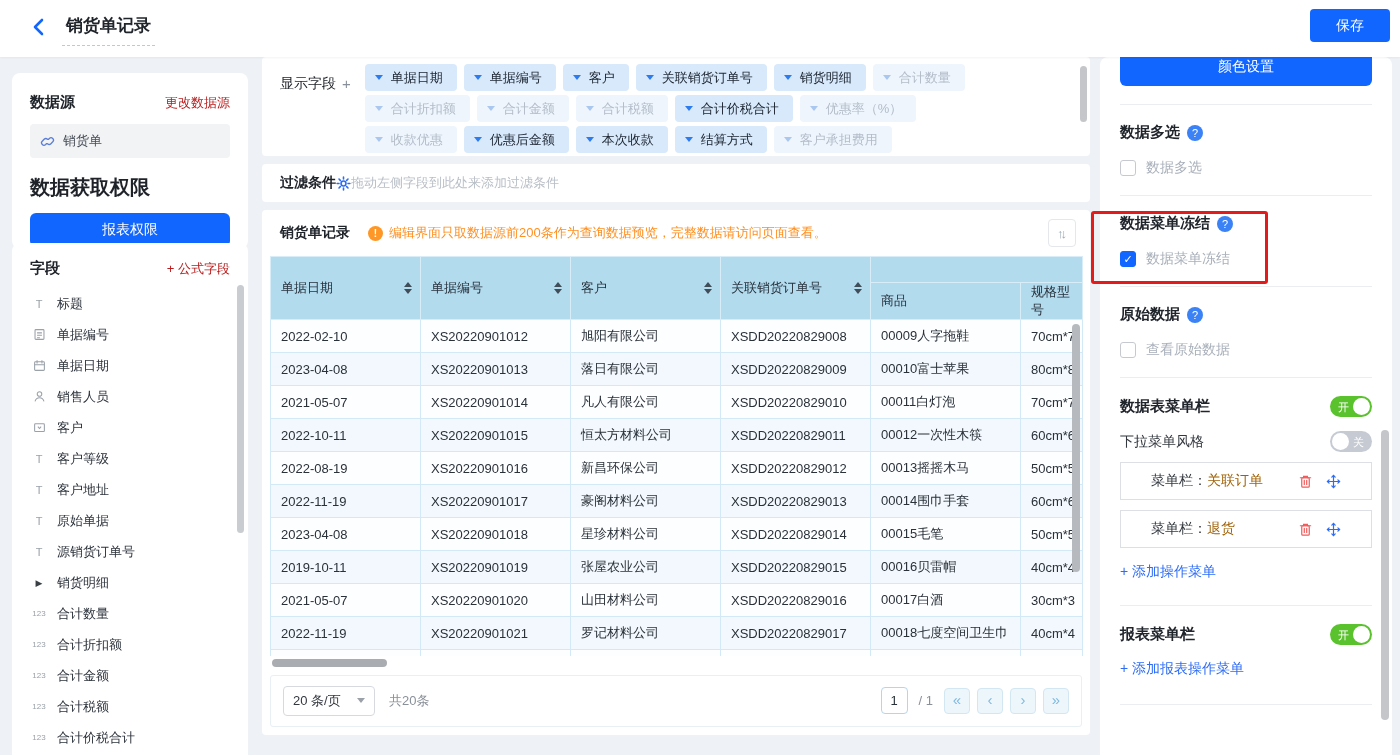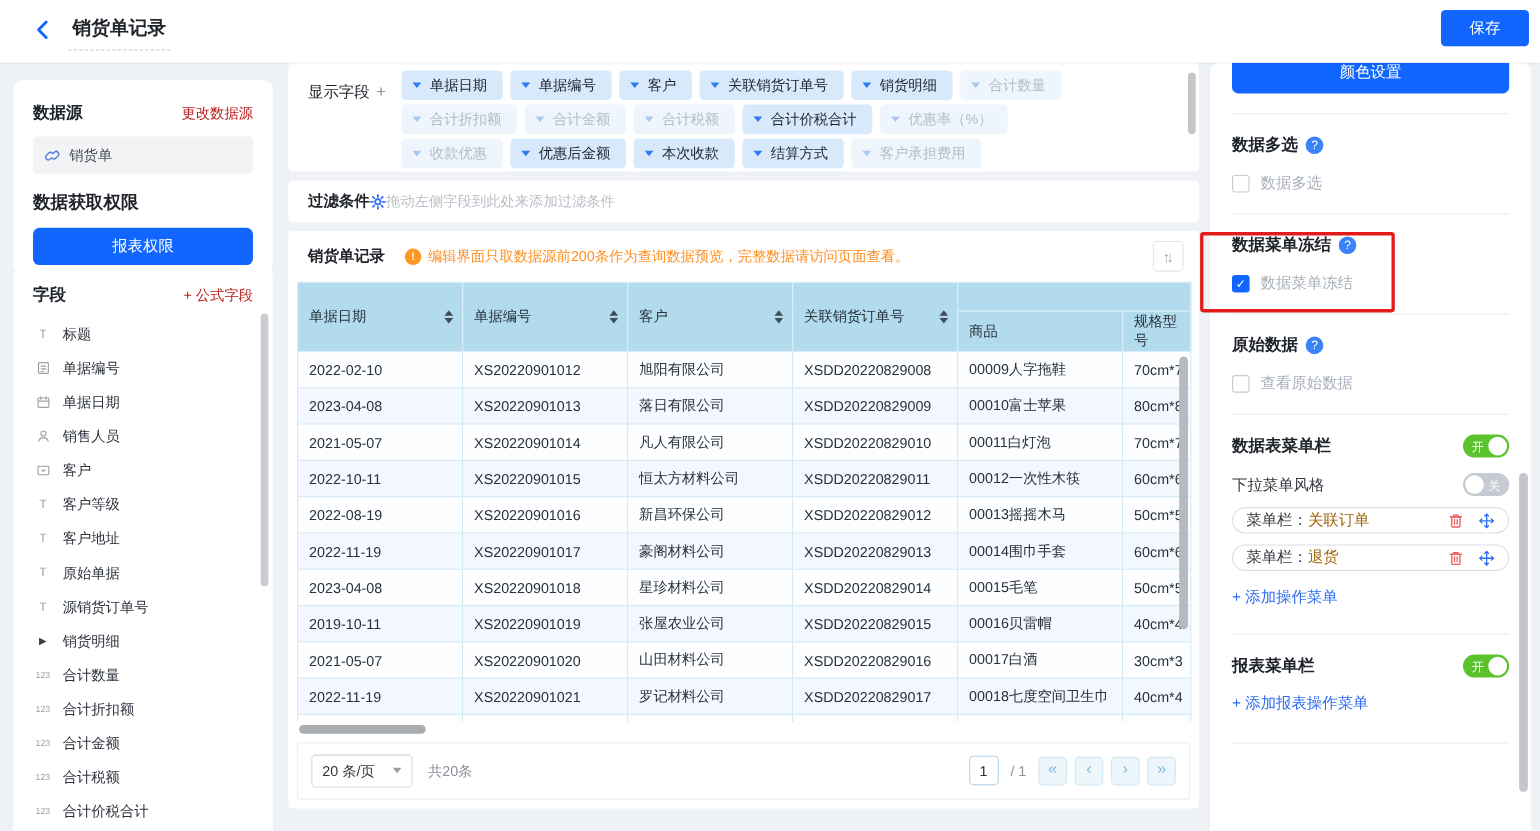--- a/index.html
+++ b/index.html
@@ -14,21 +14,21 @@
   .save-btn { position:absolute; right:10px; top:9px; width:80px; height:33px; background:#1166ff; color:#fff; font-size:14px; border:none; border-radius:4px; display:flex; align-items:center; justify-content:center; cursor:pointer; }
 
   .card { position:absolute; background:#fff; border-radius:8px; }
 
   
   .ds-card { left:12px; top:73px; width:236px; height:176px; padding:20px 18px; }
   .row-between { display:flex; justify-content:space-between; align-items:center; }
   .sec-title { font-size:15px; font-weight:700; color:#20242b; }
   .blue-link { font-size:13px; color:#b91c1c; cursor:pointer; }
   .ds-box { margin-top:12px; height:34px; background:#f2f3f5; border-radius:4px; display:flex; align-items:center; gap:8px; padding:0 10px; font-size:13px; color:#474d57; }
-  .perm-title { margin-top:16px; font-size:16px; font-weight:700; }
+  .perm-title { margin-top:16px; font-size:20px; font-weight:700; }
   .perm-btn { margin-top:12px; width:100%; height:34px; background:#1166ff; color:#fff; font-size:14px; border:none; border-radius:6px; cursor:pointer; }
 
   .fields-card { left:12px; top:243px; width:236px; height:520px; padding:16px 18px; overflow:hidden; }
   .field-list { margin-top:10px; }
   .field-item { display:flex; align-items:center; gap:9px; height:31px; font-size:13px; color:#2c323b; cursor:pointer; }
   .f-ico { width:18px; display:flex; justify-content:center; align-items:center; color:#9aa1a9; font-size:11px; flex:none; }
   .f-ico.num { font-size:8px; letter-spacing:0; }
   .f-ico.exp { color:#3a3f45; font-size:9px; }
   .vscroll { position:absolute; width:7px; border-radius:4px; background:#c9ccd0; }
 
@@ -93,21 +93,21 @@
   .toggle-row { display:flex; align-items:center; justify-content:space-between; }
   .toggle-row + .toggle-row { margin-top:14px; }
   .sub-label { font-size:14px; color:#33383f; }
   .switch { position:relative; width:42px; height:21px; border-radius:11px; cursor:pointer; font-size:11px; color:#fff; flex:none; }
   .switch.on { background:#5ac22d; }
   .switch.on .sw-txt { position:absolute; left:8px; top:4px; }
   .switch.on .knob { position:absolute; right:2px; top:2px; width:17px; height:17px; background:#fff; border-radius:50%; }
   .switch.off { background:#c6cad2; }
   .switch.off .sw-txt { position:absolute; right:8px; top:4px; }
   .switch.off .knob { position:absolute; left:2px; top:2px; width:17px; height:17px; background:#fff; border-radius:50%; }
-  .menu-item { margin-top:10px; height:24px; border:1px solid #dcdfe6; border-radius:13px; display:flex; align-items:center; padding:0 12px; font-size:14px; }
+  .menu-item { margin-top:10px; height:38px; border:1px solid #dcdfe6; border-radius:0; display:flex; align-items:center; padding:0 30px; font-size:14px; }
   .menu-prefix { color:#33383f; }
   .menu-name { color:#a16207; cursor:pointer; }
   .menu-icons { margin-left:auto; display:flex; gap:13px; align-items:center; }
   .i-trash { color:#f15b5b; cursor:pointer; display:flex; }
   .i-move { color:#2e6cf6; cursor:pointer; display:flex; }
   .add-link { margin-top:15px; font-size:14px; color:#2e6cf6; cursor:pointer; }
   .rp-scroll { position:absolute; right:3px; top:373px; width:8px; height:290px; background:#c4c6ca; border-radius:4px; }
 
   .annotation { position:absolute; left:1091px; top:211px; width:177px; height:73px; border:3px solid #e31b1b; border-radius:3px; z-index:9; pointer-events:none; }
 

